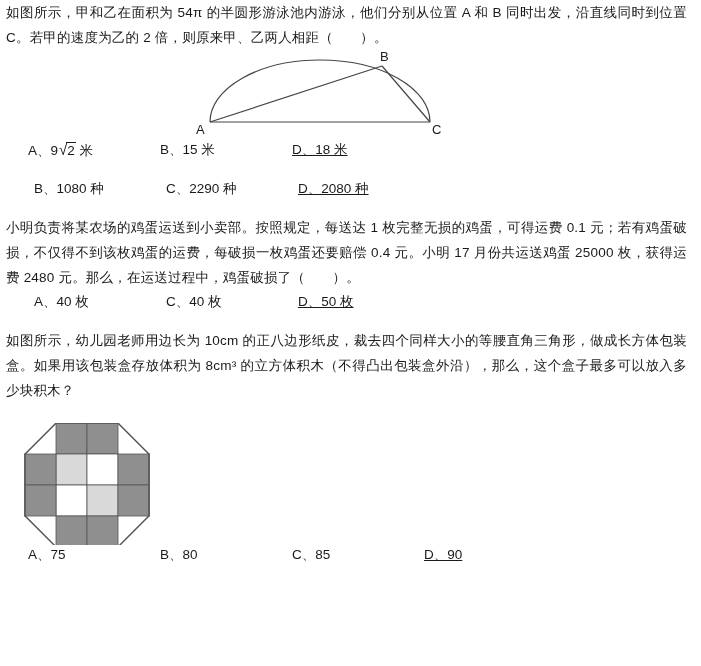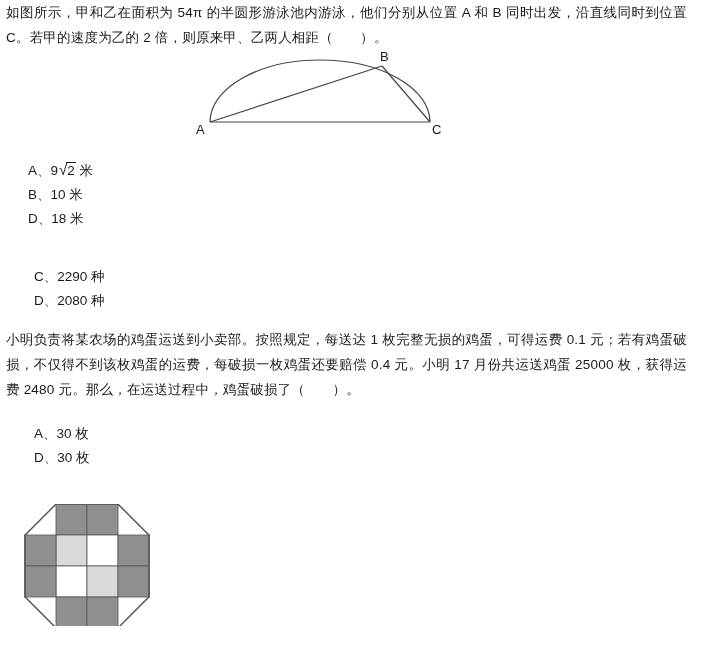--- a/index.html
+++ b/index.html
@@ -29,30 +29,29 @@
     line-height: 25px;
     text-align: justify;
     font-size: 13.5px;
     letter-spacing: 0.2px;
   }
   .options {
     display: flex;
     line-height: 24px;
     font-size: 13.5px;
     padding-left: 28px;
-    margin-top: 20px;
-    flex-direction: column;
+    margin-top: 0;
   }
   .options .opt {
     display: inline-block;
   }
   .opt-a { width: 132px; }
   .opt-b { width: 132px; }
   .opt-c { width: 132px; }
-  .opt-d { width: 132px; }
+  .opt-d { width: 132px; text-decoration: underline; }
 
   .sqrt {
     display: inline-block;
     position: relative;
     padding-left: 1px;
   }
   .sqrt .radic { font-size: 15px; }
   .sqrt .rad-body {
     border-top: 1px solid #1a1a1a;
     padding: 0 1px 0 1px;
@@ -89,45 +88,50 @@
       <line x1="210" y1="72" x2="382" y2="16" stroke="#444" stroke-width="1.2"></line>
       <line x1="382" y1="16" x2="430" y2="72" stroke="#444" stroke-width="1.2"></line>
       <text x="196" y="84" font-family="Liberation Sans, sans-serif" font-size="13" fill="#1a1a1a">A</text>
       <text x="432" y="84" font-family="Liberation Sans, sans-serif" font-size="13" fill="#1a1a1a">C</text>
       <text x="380" y="11" font-family="Liberation Sans, sans-serif" font-size="13" fill="#1a1a1a">B</text>
     </svg>
   </div>
 
   <div class="options">
     <span class="opt opt-a">A、9<span class="sqrt"><span class="radic">√</span><span class="rad-body">2</span></span> 米</span>
-    <span class="opt opt-b">B、10 米</span>
+    <span class="opt opt-b">B、15 米</span>
     <span class="opt opt-d">D、18 米</span>
   </div>
 
   <div class="spacer-md"></div>
 
   <div class="q-block">
     <div class="options">
+      <span class="opt opt-b">B、1080 种</span>
       <span class="opt opt-c">C、2290 种</span>
       <span class="opt opt-d">D、2080 种</span>
     </div>
   </div>
 
   <div class="spacer-md"></div>
 
   <div class="q-block">
     <div class="q-text">小明负责将某农场的鸡蛋运送到小卖部。按照规定，每送达 1 枚完整无损的鸡蛋，可得运费 0.1 元；若有鸡蛋破损，不仅得不到该枚鸡蛋的运费，每破损一枚鸡蛋还要赔偿 0.4 元。小明 17 月份共运送鸡蛋 25000 枚，获得运费 2480 元。那么，在运送过程中，鸡蛋破损了（　　）。</div>
     <div class="options">
-      <span class="opt opt-a">A、30 枚</span>
-      <span class="opt opt-d">D、30 枚</span>
+      <span class="opt opt-a">A、40 枚</span>
+      <span class="opt opt-c">C、40 枚</span>
+      <span class="opt opt-d">D、50 枚</span>
     </div>
   </div>
 
   <div class="spacer-md"></div>
 
+  <div class="q-block">
+    <div class="q-text">如图所示，幼儿园老师用边长为 10cm 的正八边形纸皮，裁去四个同样大小的等腰直角三角形，做成长方体包装盒。如果用该包装盒存放体积为 8cm³ 的立方体积木（不得凸出包装盒外沿），那么，这个盒子最多可以放入多少块积木？</div>
+  </div>
 
   <div class="spacer-lg"></div>
 
   <div class="fig-octagon">
     <svg width="701" height="122" viewBox="0 0 701 122" xmlns="http://www.w3.org/2000/svg">
 
       <polygon points="60,0 110,0 170,50 170,100 ..." fill="none" stroke="none"></polygon>
       <g transform="translate(25,0)">
 
         <polygon points="31,0 93,0 124,31 124,93 93,124 31,124 0,93 0,31" fill="#ffffff" stroke="#555" stroke-width="1.2"></polygon>
@@ -148,14 +152,20 @@
         <polygon points="31,0 0,31 0,0" fill="#ffffff" stroke="none"></polygon>
         <polygon points="93,0 124,31 124,0" fill="#ffffff" stroke="none"></polygon>
         <polygon points="0,93 31,124 0,124" fill="#ffffff" stroke="none"></polygon>
         <polygon points="124,93 93,124 124,124" fill="#ffffff" stroke="none"></polygon>
 
         <polygon points="31,0 93,0 124,31 124,93 93,124 31,124 0,93 0,31" fill="none" stroke="#555" stroke-width="1.3"></polygon>
       </g>
     </svg>
   </div>
 
+  <div class="options">
+    <span class="opt opt-a">A、75</span>
+    <span class="opt opt-b">B、80</span>
+    <span class="opt opt-c">C、85</span>
+    <span class="opt opt-d">D、90</span>
+  </div>
 
 </div>
 
 </body></html>

